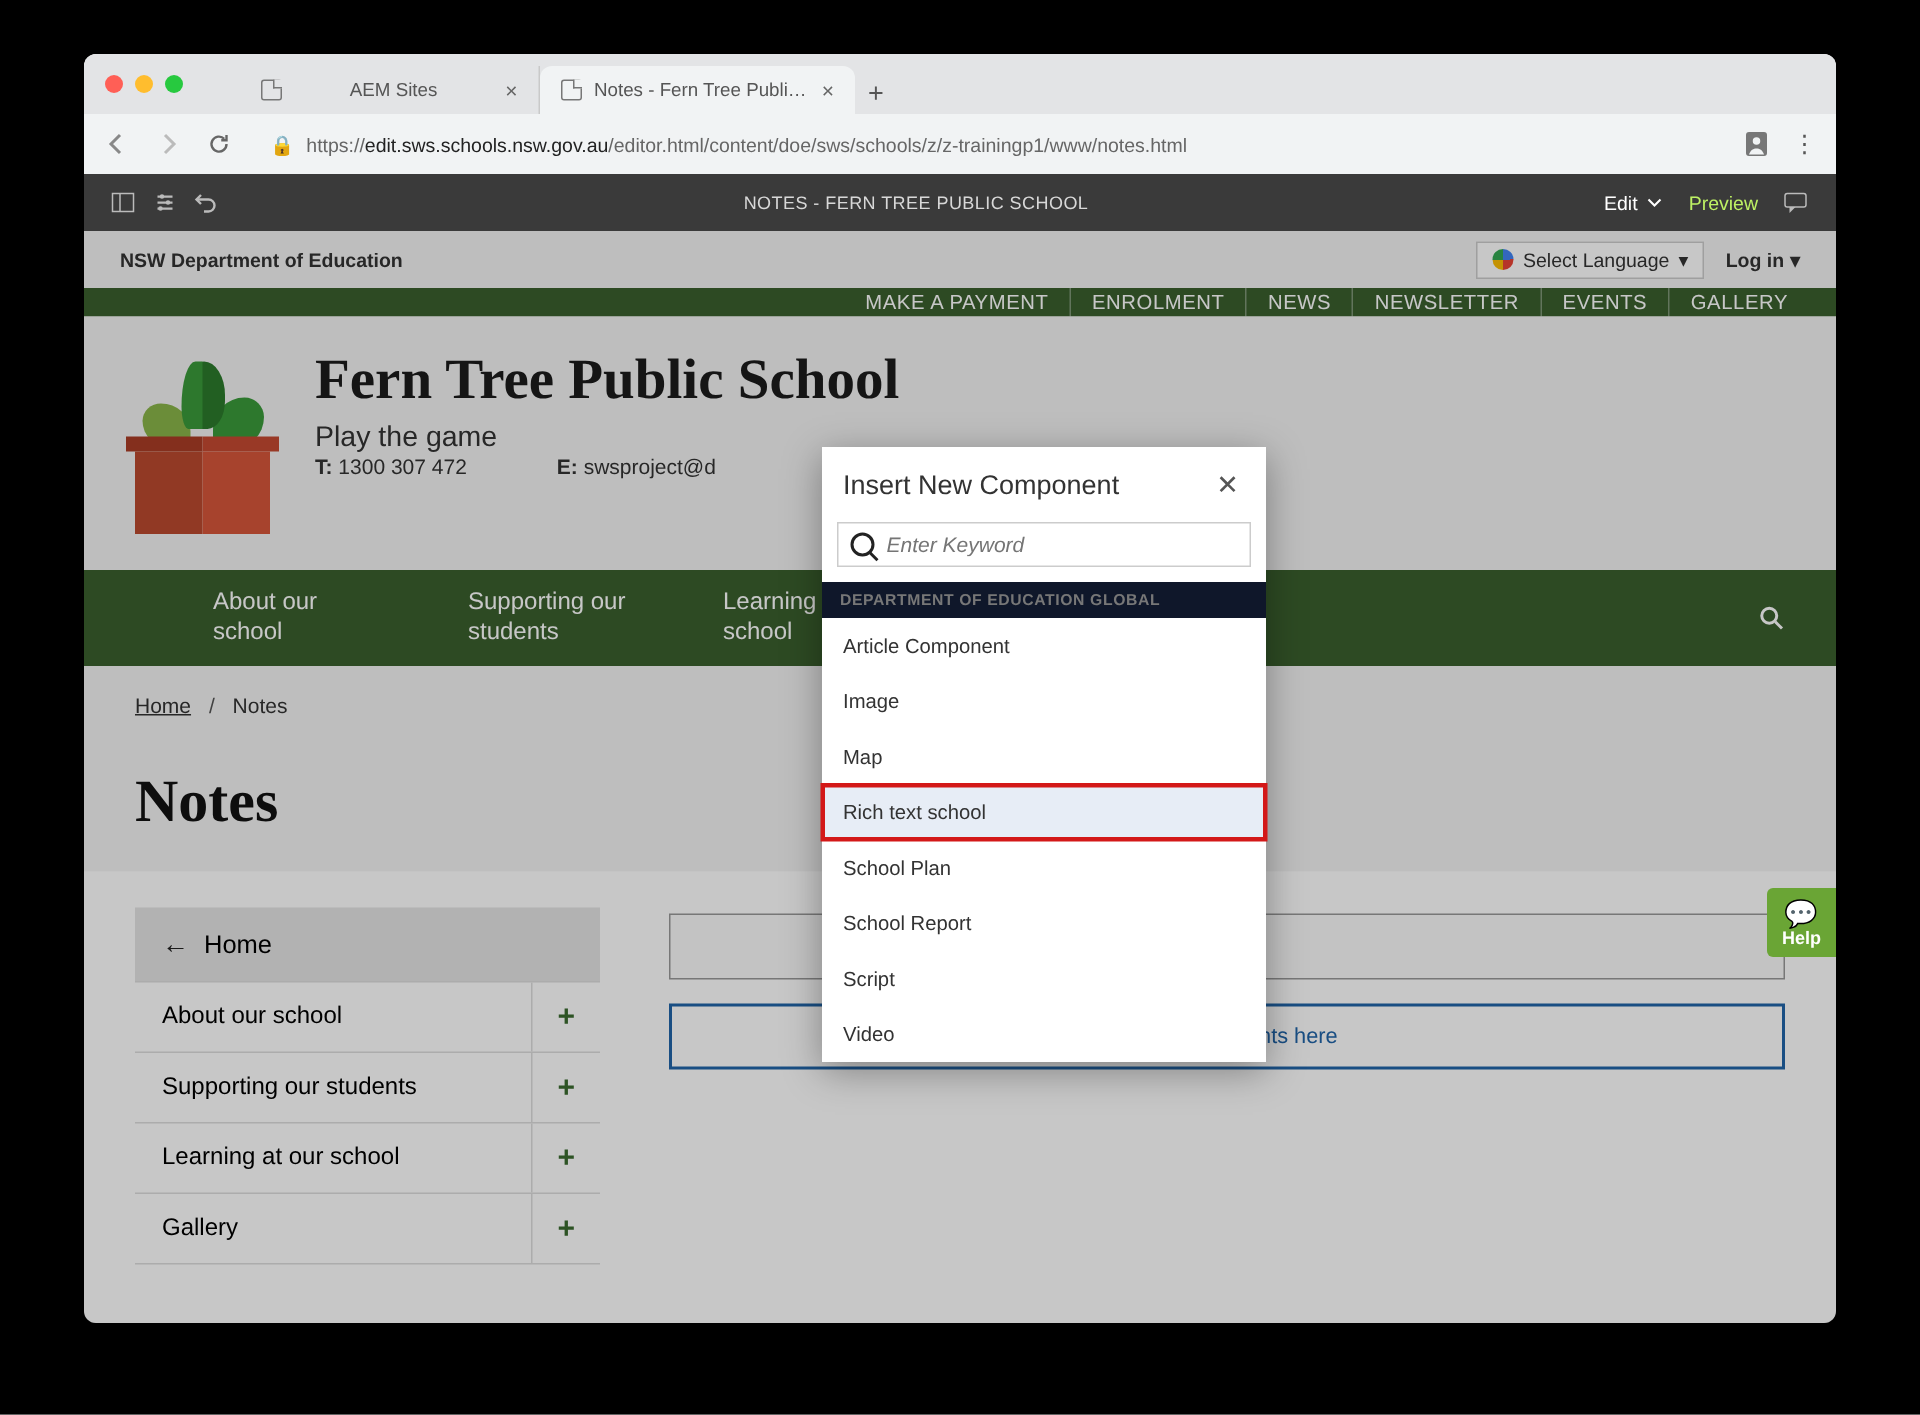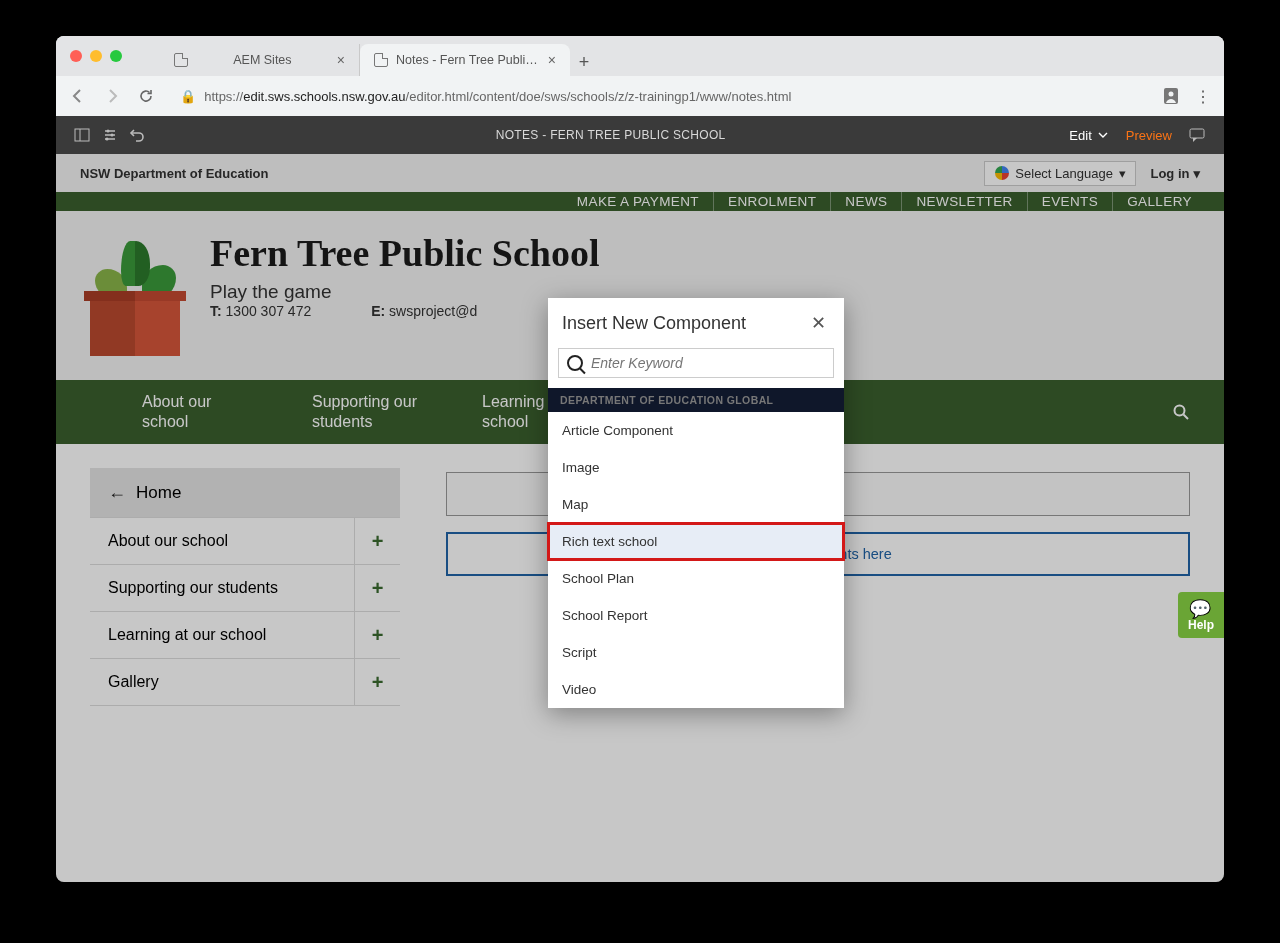--- a/index.html
+++ b/index.html
@@ -24,21 +24,21 @@
 .navbtn { width:24px; height:24px; display:flex; align-items:center; justify-content:center; color:#666; cursor:pointer; }
 .addr { flex:1; display:flex; align-items:center; gap:8px; background:#fff; border:1px solid #ddd; border-radius: 20px; padding: 4px 12px; font-size: 13px; color:#333; background:#f1f3f4; border:none;}
 .addr .lock { color:#555; }
 .addr .url { color:#666; }
 .addr .domain { color:#222; }
 .rb { width:22px; height:22px; color:#555; display:flex;align-items:center;justify-content:center; }
 .aem-top { height: 38px; background: #3a3a3a; display:flex; align-items:center; padding: 0 12px; color:#ccc; font-size:13px; }
 .aem-top .icn { width:28px; display:flex; justify-content:center; color:#bbb; cursor:pointer; }
 .aem-top .title { flex:1; text-align:center; font-size:12px; letter-spacing:.3px; color:#d8d8d8; }
 .aem-top .edit { display:flex; align-items:center; gap:6px; cursor:pointer; color:#fff; margin-right: 18px;}
-.aem-top .preview { color:#f97316; margin-right:12px; cursor:pointer;}
+.aem-top .preview { color:#bef264; margin-right:12px; cursor:pointer;}
 .overlay-dim { position:absolute; left:0; right:0; top:118px; bottom:0; background:rgba(0,0,0,.22); pointer-events:none; }
 .page-content { position:relative; }
 .utility { height: 38px; background:#f4f4f4; display:flex; align-items:center; padding: 0 24px; font-size:13px; color:#333; }
 .utility .dept { font-weight:600; }
 .utility .right { margin-left:auto; display:flex; align-items:center; gap:14px; }
 .lang { background:#fff; border:1px solid #ccc; padding:4px 10px; display:flex; align-items:center; gap:6px; font-size:13px; cursor:pointer;}
 .lang .g { width:14px;height:14px;border-radius:50%; background: conic-gradient(#4285f4 0 25%, #ea4335 0 50%, #fbbc05 0 75%, #34a853 0 100%);}
 .login { font-weight:600; cursor:pointer; display:flex; align-items:center; gap:4px;}
 .greenbar { background:#3a5f2e; display:flex; justify-content:flex-end; padding: 0 18px; }
 .greenbar a { color:#fff; padding:2px 14px; font-size:13.5px; letter-spacing:.4px; border-left:1px solid rgba(255,255,255,.35); cursor:pointer;}
@@ -239,20 +239,28 @@
       <div class="item">About our school</div>
       <div class="item">Supporting our students</div>
       <div class="item">Learning at our school</div>
       <div class="search">
           <svg width="18" height="18" viewBox="0 0 18 18">
             <circle cx="7.5" cy="7.5" r="5" stroke="#fff" stroke-width="2" fill="none"></circle>
             <line x1="11.5" y1="11.5" x2="16" y2="16" stroke="#fff" stroke-width="2"></line>
           </svg>
         </div>
     </div>
+    <div class="bc-wrap">
+      <div class="bc">
+        <span class="home">Home</span>
+        <span class="sep">/</span>
+        <span>Notes</span>
+      </div>
+      <h2 class="ptitle">Notes</h2>
+    </div>
     <div class="body-cols">
       <div class="sidenav">
         <div class="top">
             <span>Home</span>
           </div>
         <div class="acc">
           <div class="acc-item">
               <div class="lbl">About our school</div>
               <div class="plus">+</div>
             </div>

